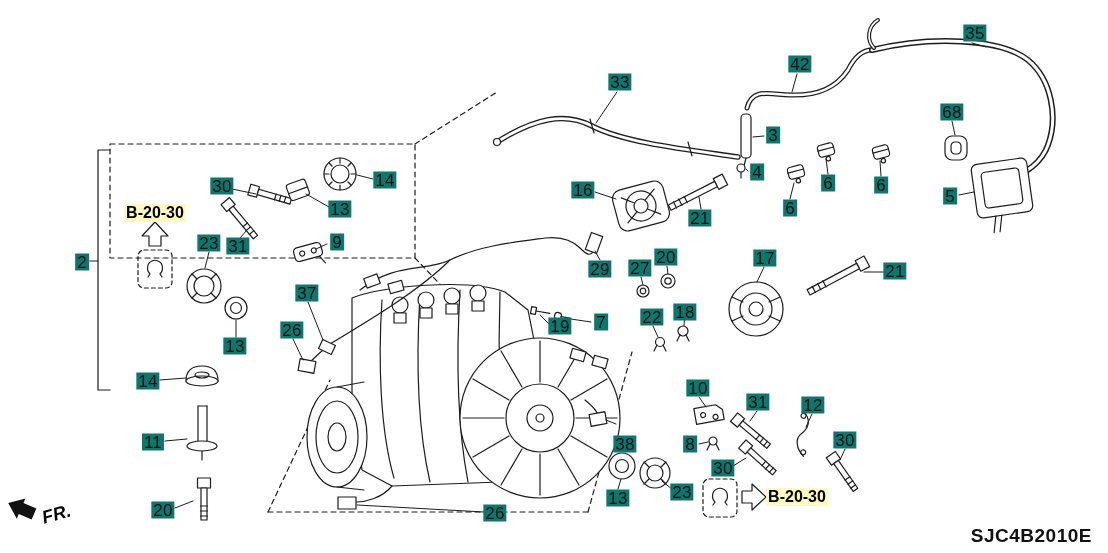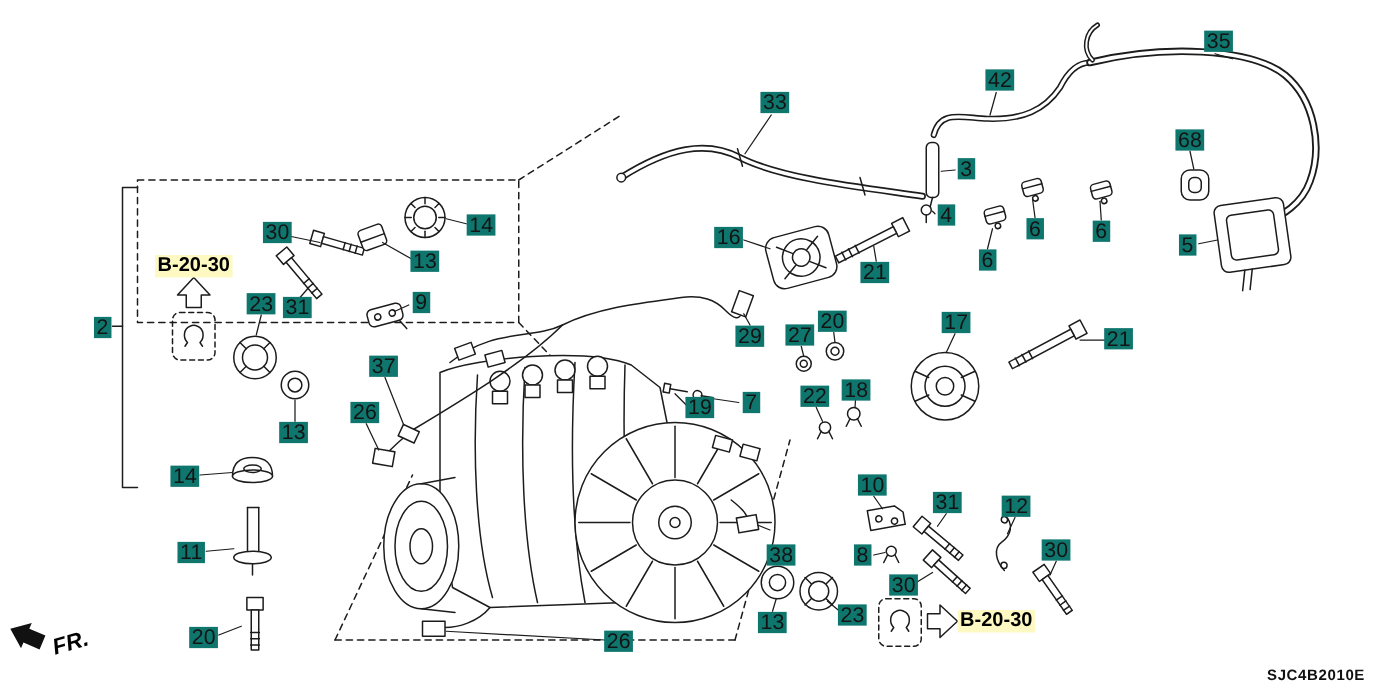--- a/index.html
+++ b/index.html
@@ -16,21 +16,21 @@
     position:absolute; transform:translate(-50%,-50%);
     font-weight:bold; font-size:16px; color:#000; background:#fef9c3; padding:0 2px;
   }
   .fr {
     position:absolute; left:42px; top:504px;
     font-weight:bold; font-style:italic; font-size:18px;
     transform:rotate(-16deg); color:#000;
   }
   .code {
     position:absolute; right:16px; bottom:6px;
-    font-weight:bold; font-size:12px; color:#111; letter-spacing:0.5px;
+    font-weight:bold; font-size:19px; color:#111; letter-spacing:0.5px;
   }
 </style>
 </head>
 <body>
 
 <div class="stage">
 
   <svg class="art" width="1108" height="553" viewBox="0 0 1108 553">
 
     <g stroke="#1c1c1c" fill="none" stroke-width="1.2" stroke-linecap="round" stroke-linejoin="round">

